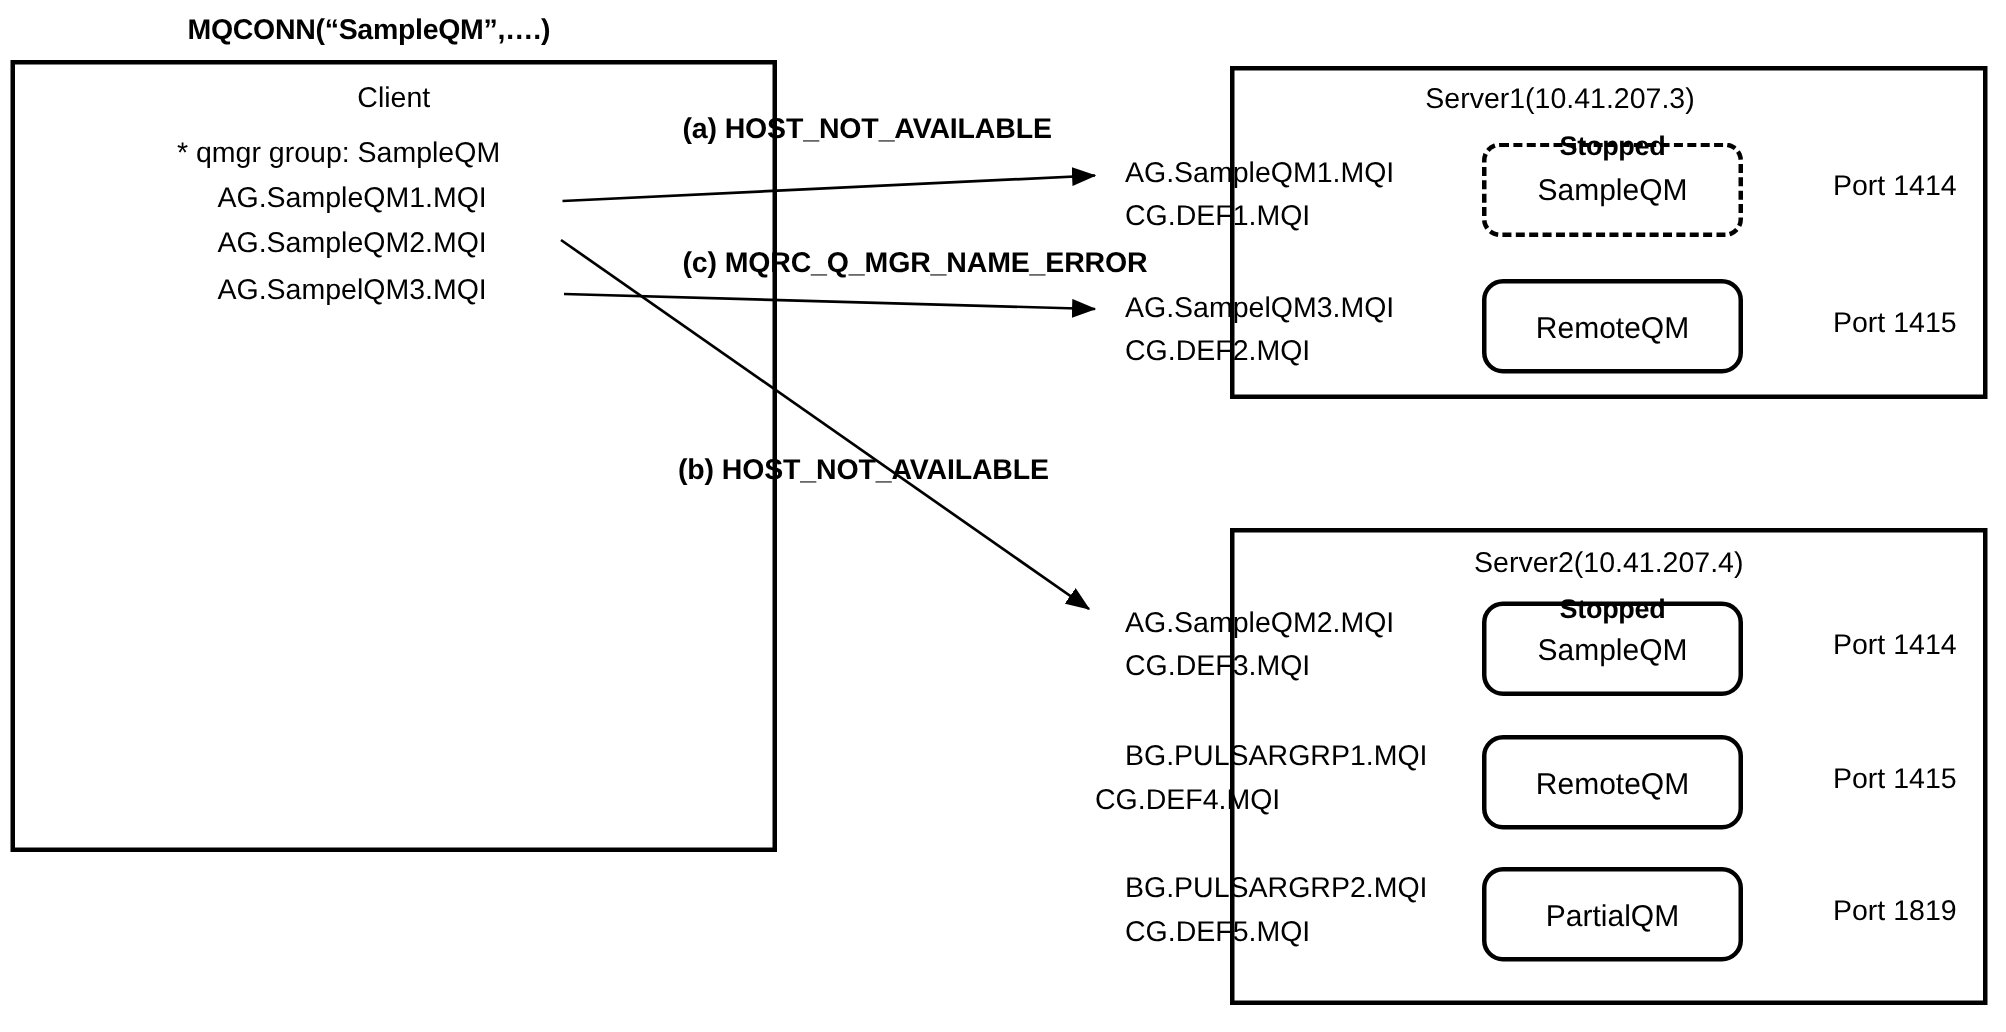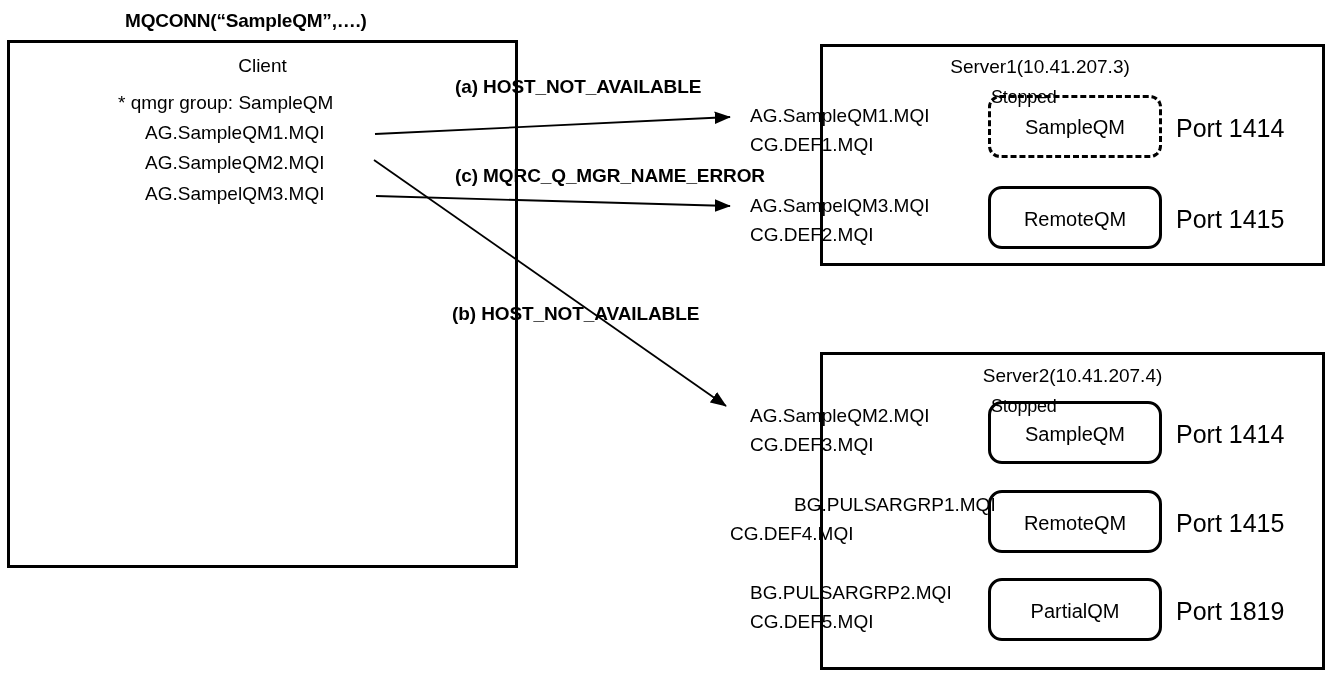--- a/index.html
+++ b/index.html
@@ -72,29 +72,30 @@
     left: 0;
     right: 0;
     text-align: center;
     font-size: 20px;
     white-space: nowrap;
   }
   .qm-status {
     position: absolute;
     left: 0;
     right: 0;
-    text-align: left;
+    text-align: center;
     font-size: 18px;
-    font-weight: normal;
+    font-weight: bold;
     white-space: nowrap;
     letter-spacing: -0.2px;
   }
   .port-label {
-    font-size: 25px;
+    font-size: 19px;
     white-space: nowrap;
+    margin-left: 46px;
   }
 
   svg.overlay {
     position: absolute;
     left: 0;
     top: 0;
     width: 1337px;
     height: 688px;
     pointer-events: none;
   }
@@ -142,21 +143,21 @@
   </div>
   <div class="abs port-label" style="left:1176px; top:205px;">Port 1415</div>
 
   <div class="abs outer-box" style="left:820px; top:352px; width:505px; height:318px;"></div>
 
   <div class="abs box-heading" style="left:820px; top:365px; width:505px;">Server2(10.41.207.4)</div>
 
   <div class="abs txt" style="left:750px; top:406px;">AG.SampleQM2.MQI</div>
   <div class="abs txt" style="left:750px; top:435px;">CG.DEF3.MQI</div>
 
-  <div class="abs txt" style="left:750px; top:495px;margin-left:44px;">BG.PULSARGRP1.MQI</div>
+  <div class="abs txt" style="left:750px; top:495px;">BG.PULSARGRP1.MQI</div>
   <div class="abs txt" style="left:730px; top:524px;">CG.DEF4.MQI</div>
 
   <div class="abs txt" style="left:750px; top:583px;">BG.PULSARGRP2.MQI</div>
   <div class="abs txt" style="left:750px; top:612px;">CG.DEF5.MQI</div>
 
   <div class="abs qm-box" style="left:988px; top:401px; width:174px; height:63px;">
     <div class="qm-status" style="top:-8px;">Stopped</div>
     <div class="qm-name" style="top:19px;">SampleQM</div>
   </div>
   <div class="abs port-label" style="left:1176px; top:420px;">Port 1414</div>

